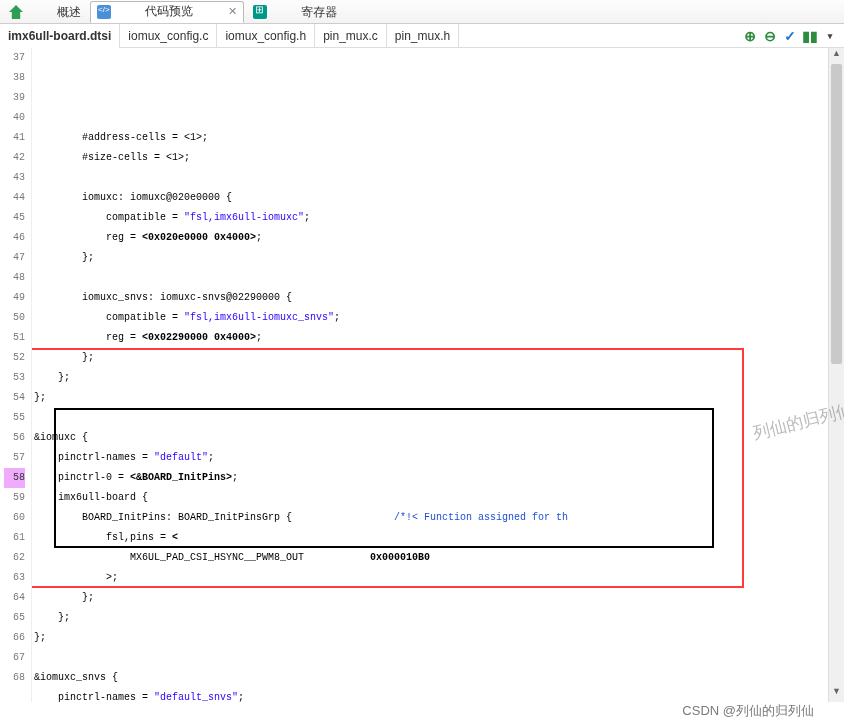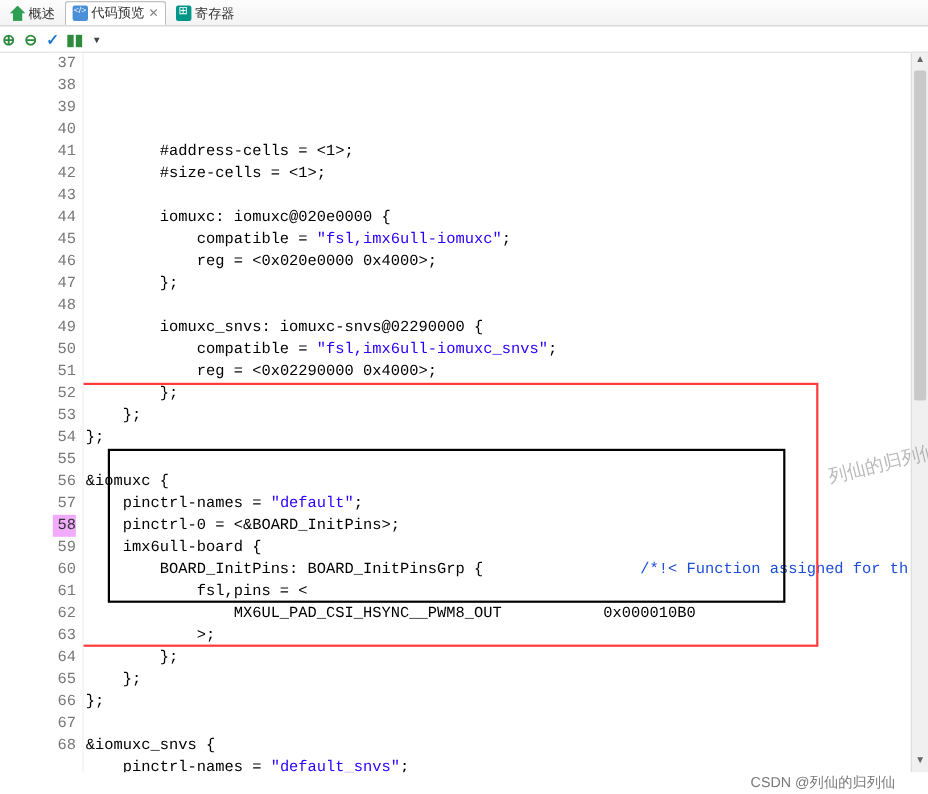--- a/index.html
+++ b/index.html
@@ -24,20 +24,21 @@
   .tab {
     display: flex;
     align-items: center;
     padding: 2px 6px;
     border: 1px solid transparent;
     border-bottom: none;
     margin-right: 2px;
     height: 22px;
     font-size: 12px;
     color: #333;
+    gap: 31px;
   }
   .tab.active {
     background: #fff;
     border: 1px solid #bbb;
     border-bottom: 1px solid #fff;
     border-radius: 3px 3px 0 0;
   }
   .tab .icon { width: 14px; height: 14px; margin-right: 3px; display:inline-block; }
   .icon-home { background:#2e9e55; clip-path: polygon(50% 0,100% 50%,80% 50%,80% 100%,20% 100%,20% 50%,0 50%); }
   .icon-code { background:#4a90d9; border-radius:2px; position:relative; }
@@ -55,25 +56,24 @@
     height:24px; display:flex; align-items:center;
   }
   .filetab.active { background:#fff; font-weight:bold; }
   .tools { display:flex; gap:4px; padding-right:6px; align-items:center; }
   .tool { width:16px; height:16px; display:inline-flex; align-items:center; justify-content:center; color:#2e8b3d; font-size:14px; font-weight:bold; }
   .tool.blue { color:#1976d2; }
   .tool .arrow { font-size:9px; color:#444; }
   .editor {
     display:flex;
     font-family: Consolas, "Courier New", monospace;
-    font-size: 14px;
+    font-size: 10px;
     line-height: 20px;
     height: calc(100% - 48px - 20px);
     position:relative;
-    margin-left:44px;
   }
   .linenums {
     background:#fff;
     color:#787878;
     text-align:right;
     padding: 0 6px 0 4px;
     user-select:none;
     border-right:1px solid #eee;
     min-width:32px;
   }
@@ -81,21 +81,21 @@
   .linenums .hl { background:#f0abfc; color:#333; }
   .code {
     flex:1;
     white-space: pre;
     overflow:hidden;
     position:relative;
     padding-left:2px;
   }
   .code .line { height:20px; }
   .str { color:#2a00ff; }
-  .num { color:#000; }
+  .num { color:#000;font-weight:bold; }
   .cmt { color:#1d4ed8;text-align:center; }
   .redbox {
     position:absolute;
     border:2px solid #ff3a3a;
     pointer-events:none;
   }
   .blackbox {
     position:absolute;
     border:2px solid #000;
     pointer-events:none;
@@ -136,20 +136,27 @@
     <span>代码预览</span>
     <span class="close-x">✕</span>
   </div>
   <div class="tab">
     <span class="icon icon-reg"></span>
     <span>寄存器</span>
   </div>
 </div>
 
 <div class="filebar">
+  <div class="filetabs">
+    <div class="filetab active">imx6ull-board.dtsi</div>
+    <div class="filetab">iomux_config.c</div>
+    <div class="filetab">iomux_config.h</div>
+    <div class="filetab">pin_mux.c</div>
+    <div class="filetab">pin_mux.h</div>
+  </div>
   <div class="tools">
     <span class="tool">⊕</span>
     <span class="tool">⊖</span>
     <span class="tool blue">✓</span>
     <span class="tool" style="color:#2e8b3d">▮▮</span>
     <span class="tool">
         <span class="arrow">▾</span>
       </span>
   </div>
 </div>

